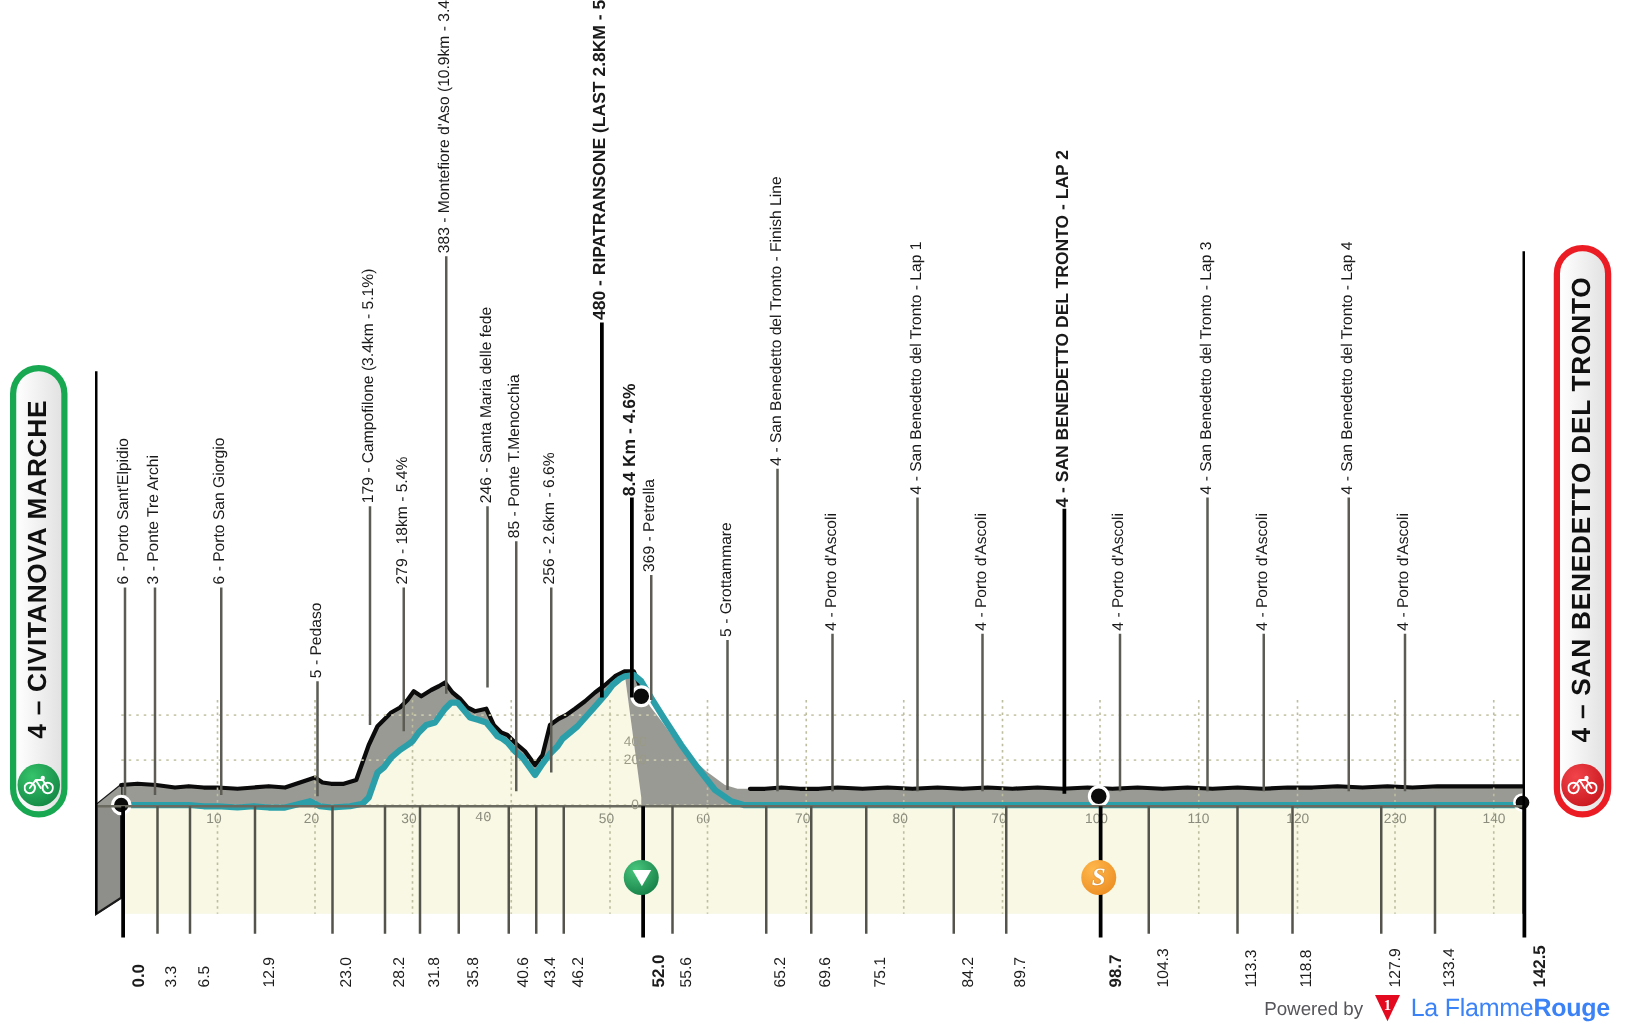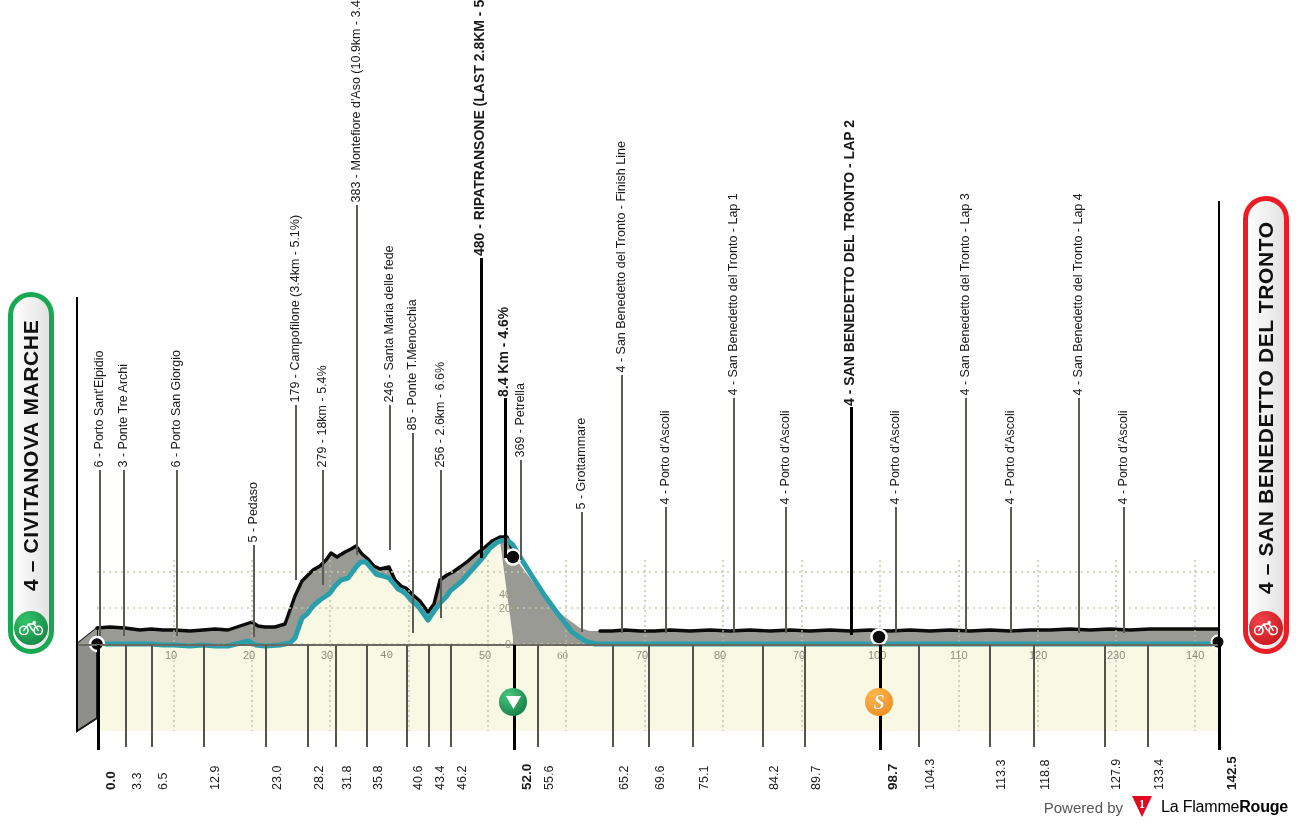--- a/index.html
+++ b/index.html
@@ -130,21 +130,21 @@
     text-shadow: 0 0 1px #b35c00;
   }
 
   
   #footer {
     position: absolute;
     right: 12px; bottom: 6px;
     display: flex; align-items: center; gap: 8px;
   }
   #footer .pw { font-size: 15px; color: #55555a; }
-  #footer .brand { font-size: 16px; color: #000000; letter-spacing: -0.2px; }
+  #footer .brand { font-size: 20px; color: #3b82f6; letter-spacing: -0.2px; }
   #footer .brand b { font-weight: bold; }
 </style>
 </head>
 <body>
 
 <div id="stage">
 
   <svg id="profile" width="1300" height="825">
     <defs>
       <clipPath id="clipArea">

